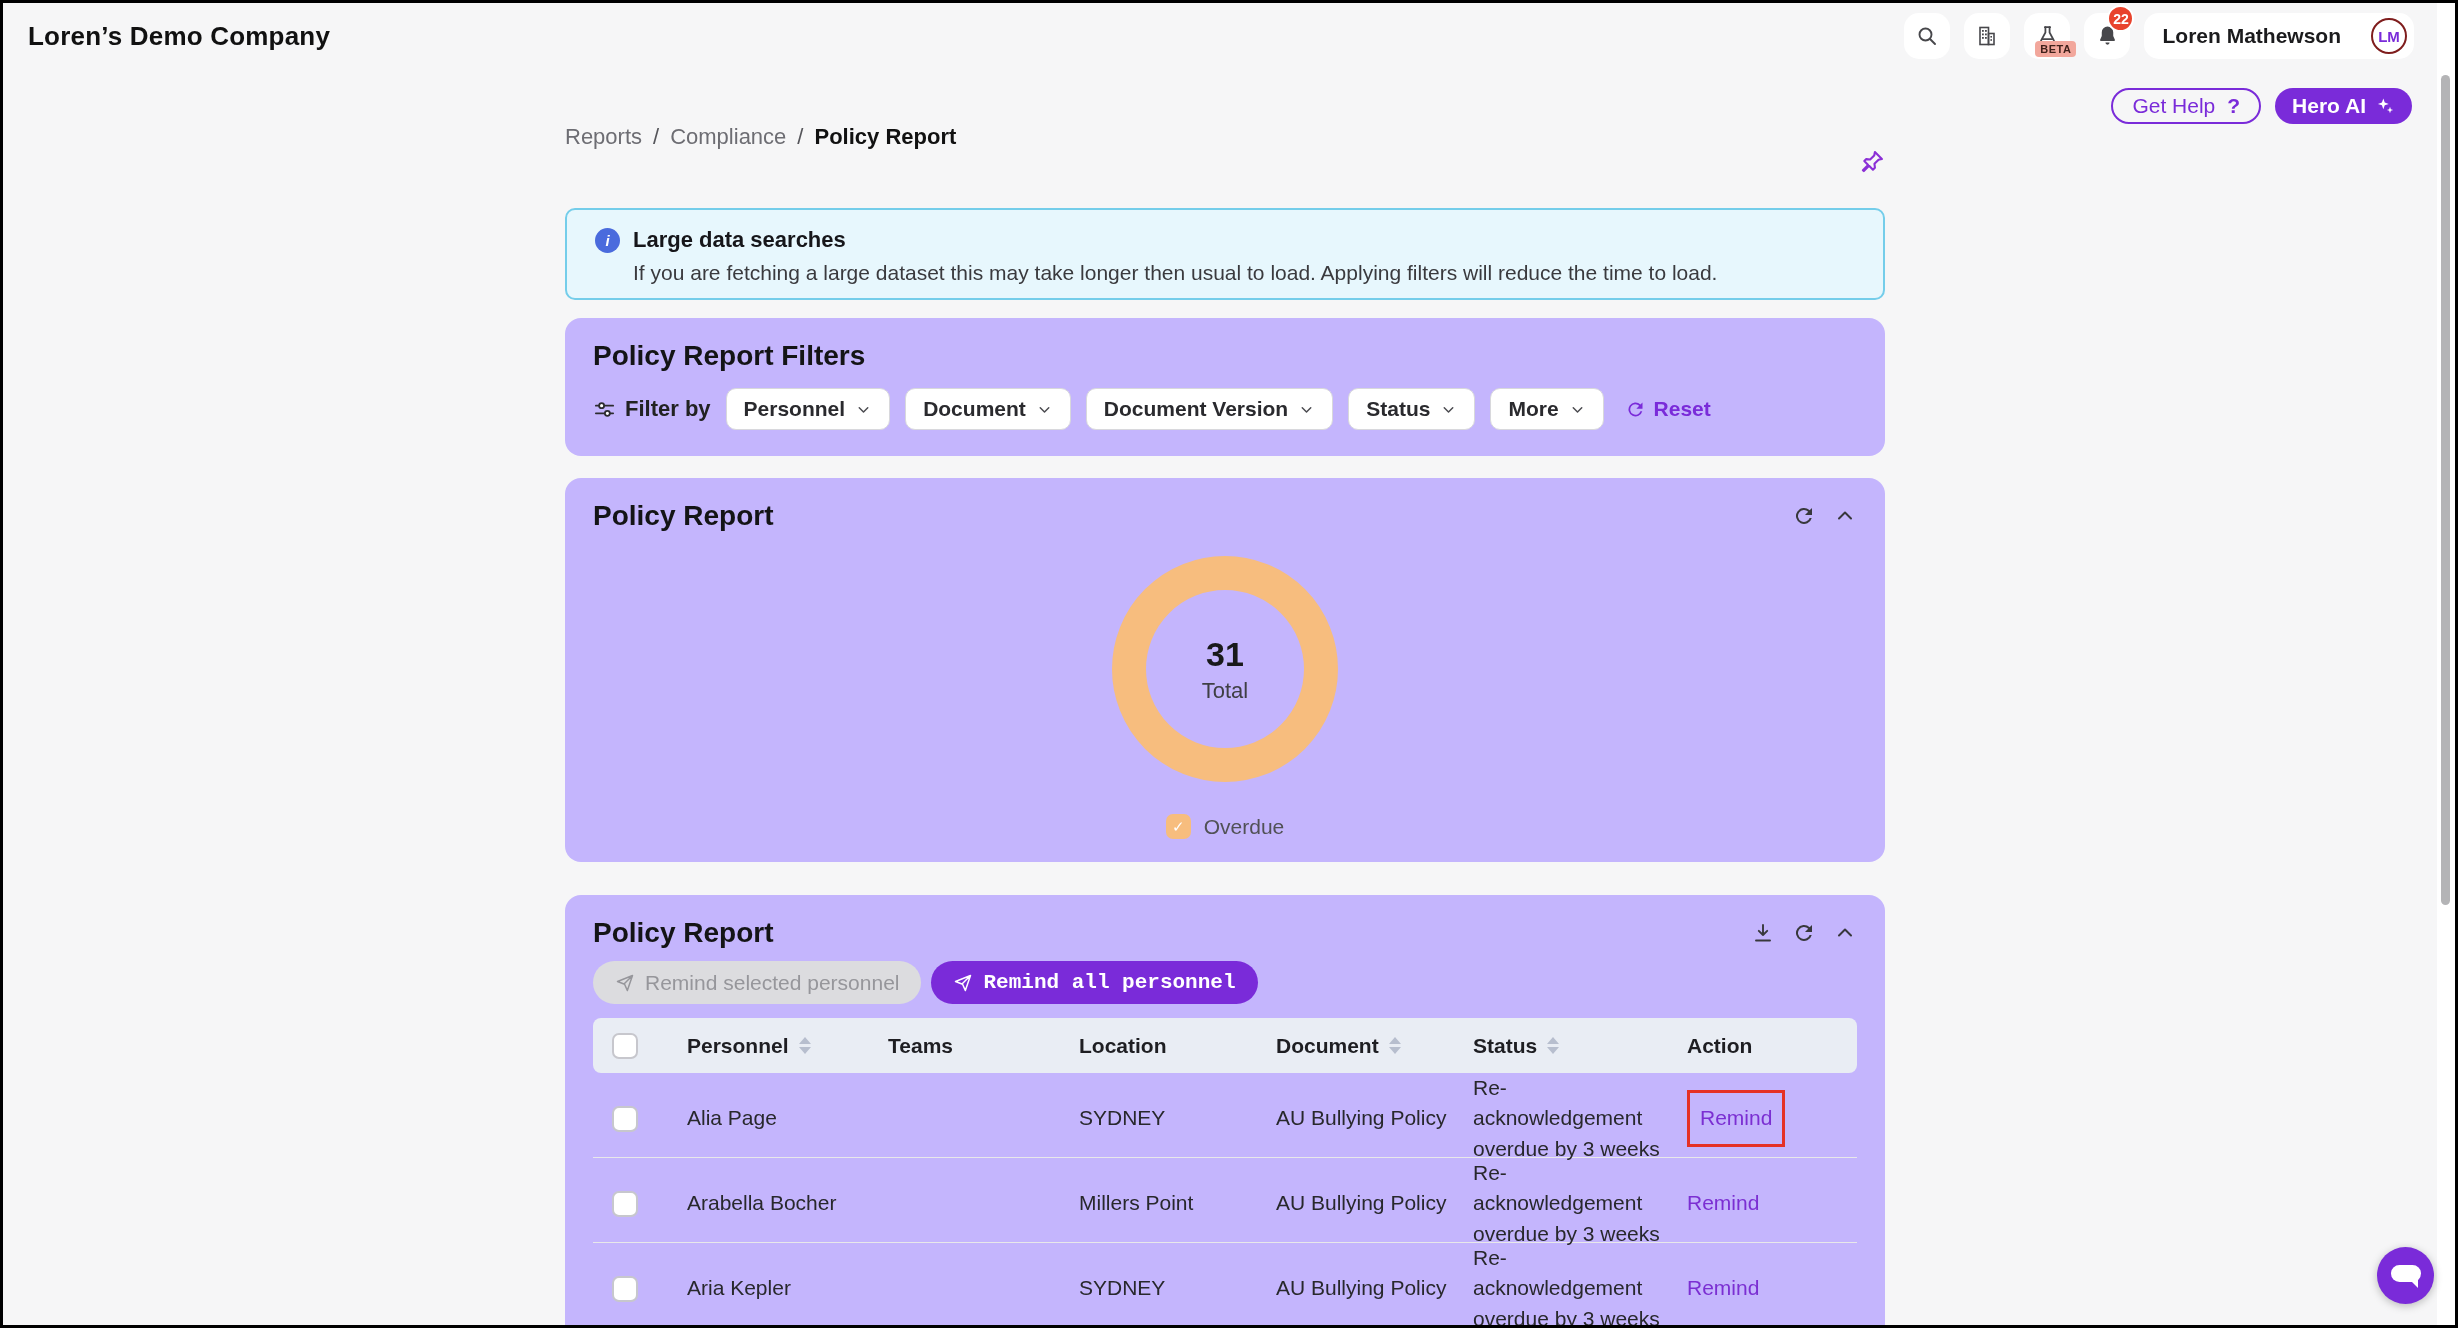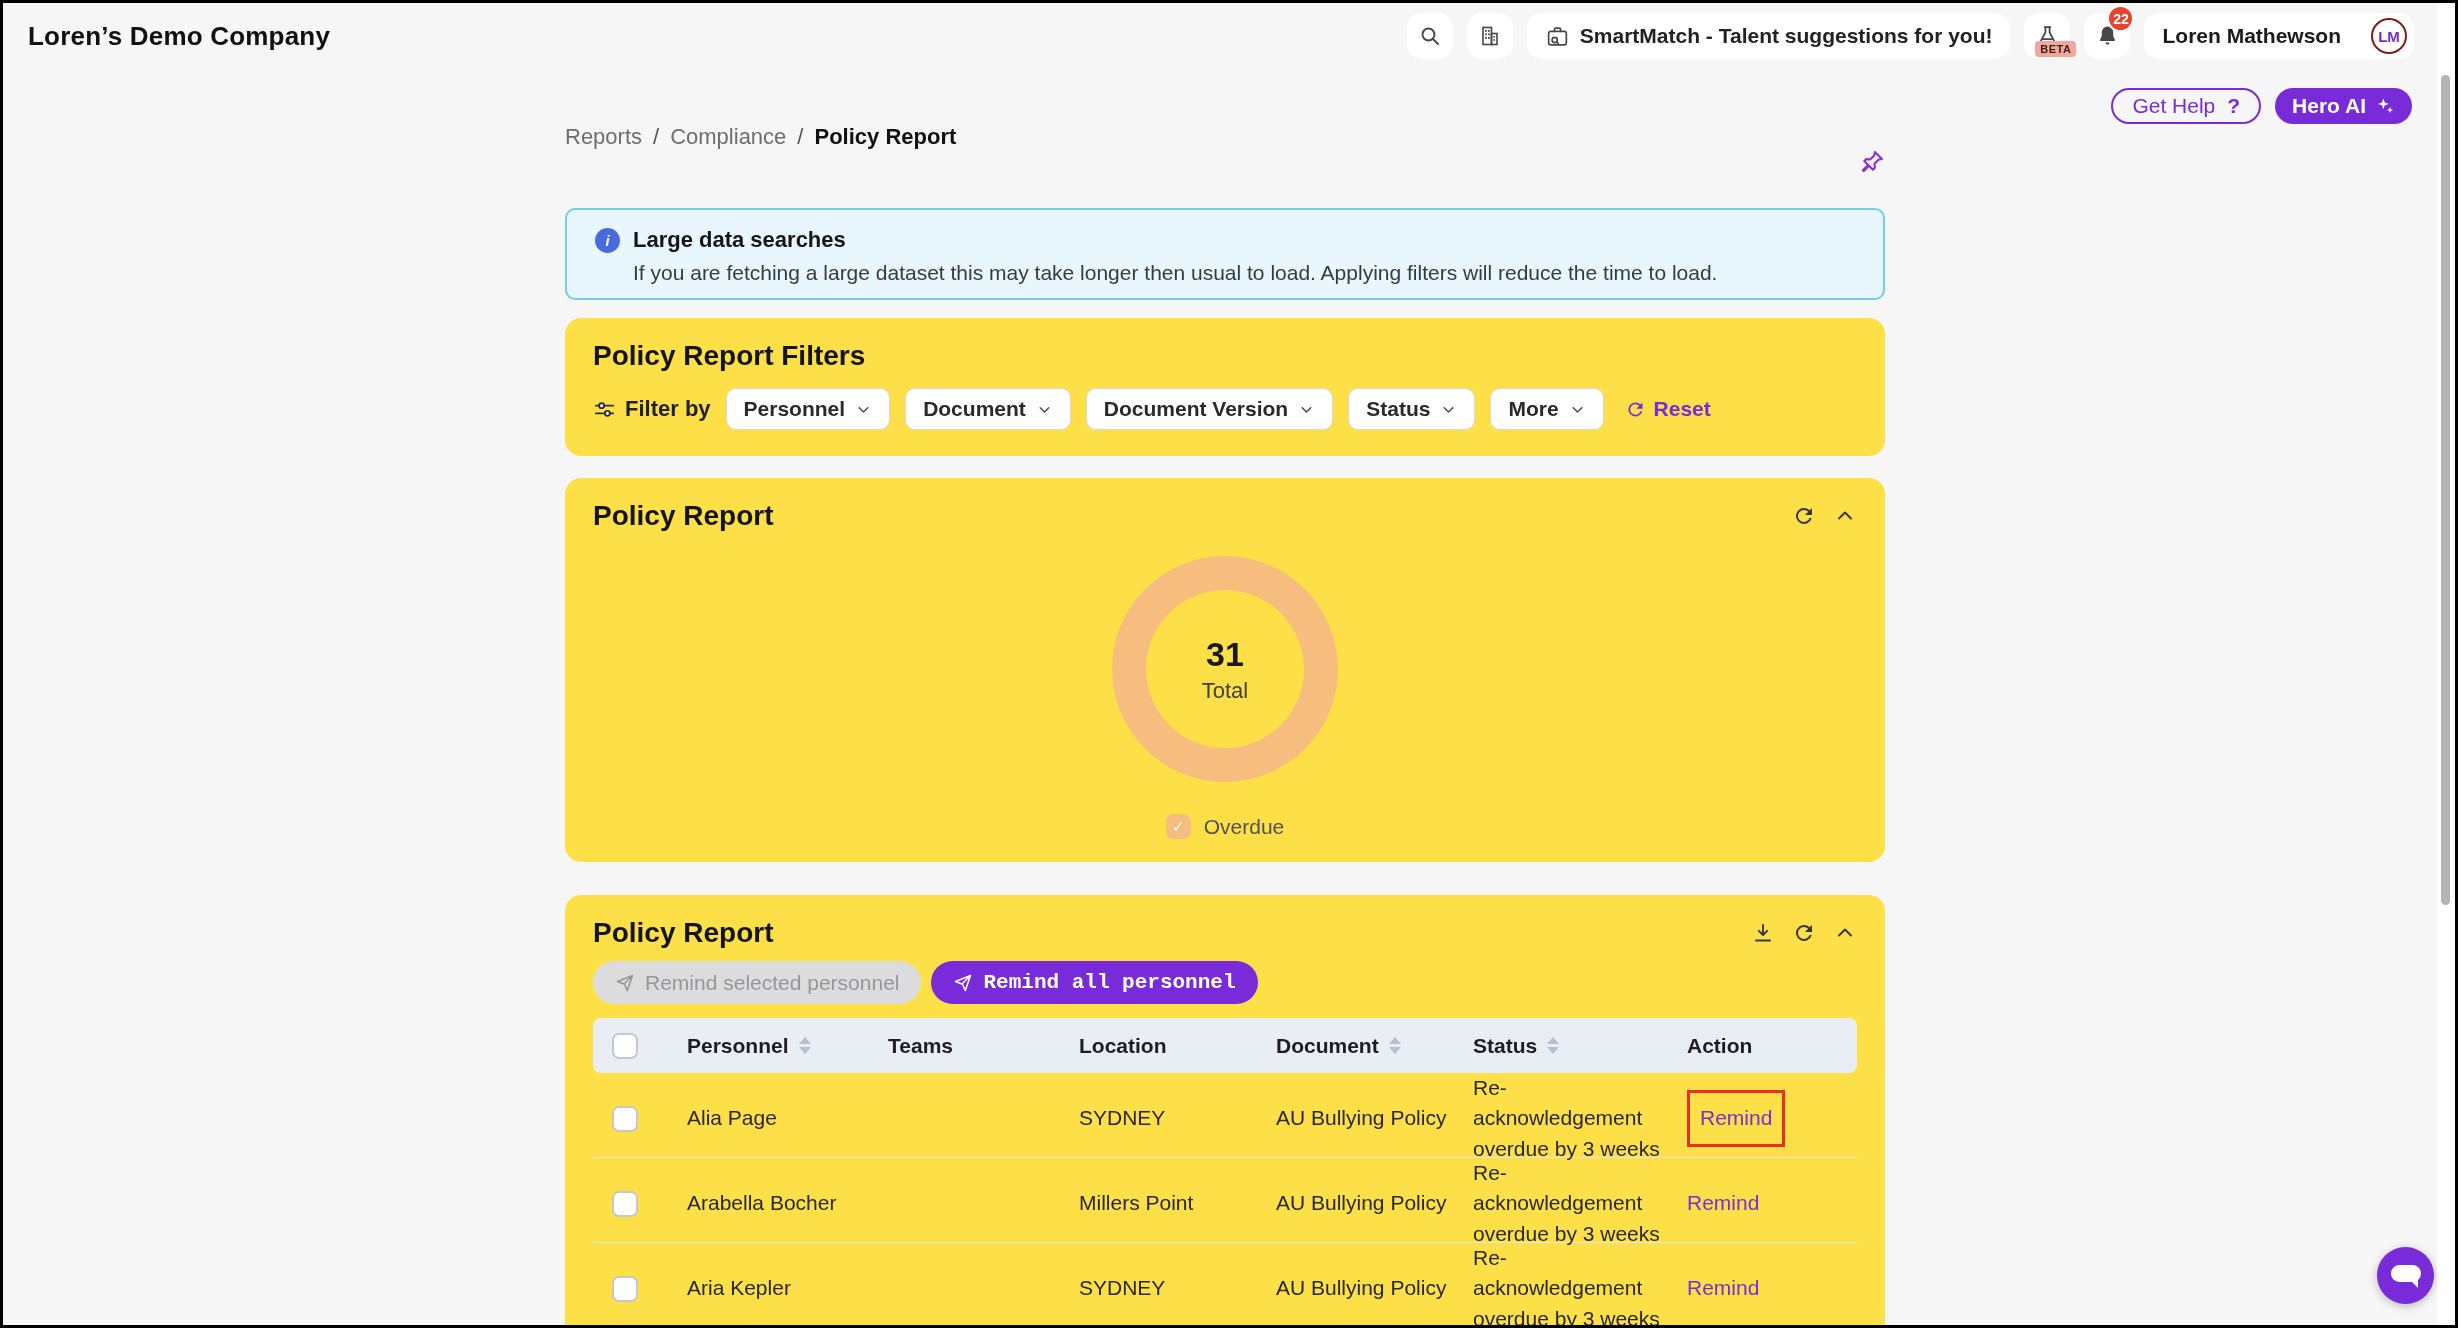--- a/index.html
+++ b/index.html
@@ -53,21 +53,21 @@
   
   .banner { position:absolute; left:565px; top:208px; width:1320px; height:92px;
     background:#e7f7fd; border:2px solid #74cdea; border-radius:10px; padding:17px 28px; }
   .banner-row { display:flex; align-items:center; gap:13px; }
   .info-icon { width:25px; height:25px; border-radius:50%; background:#4a6bdd; color:#fff;
     font-size:15px; font-weight:700; display:flex; align-items:center; justify-content:center; font-style:italic; }
   .banner-title { font-size:22px; font-weight:700; color:#16161a; }
   .banner-message { margin:8px 0 0 38px; font-size:21px; color:#3a3a3e; }
 
   
-  .card { position:absolute; left:565px; width:1320px; background:#fde047; border-radius:16px; padding:22px 28px; }
+  .card { position:absolute; left:565px; width:1320px; background:#c4b5fd; border-radius:16px; padding:22px 28px; }
   .card-header { display:flex; align-items:flex-start; justify-content:space-between; }
   .card-title { font-size:28px; font-weight:700; color:#141416; line-height:32px; }
   .card-icons { display:flex; gap:17px; color:#38383c; margin-top:4px; }
   .card-icons .cicon { cursor:pointer; display:flex; }
 
   .filters-card { top:318px; height:138px; }
   .filter-row { display:flex; align-items:center; gap:15px; margin-top:16px; }
   .filter-by { display:flex; align-items:center; gap:9px; font-size:22px; font-weight:700; color:#222; }
   .dropdown { height:42px; background:#fff; border:1px solid #d8d8dc; border-radius:10px;
     display:flex; align-items:center; gap:10px; padding:0 17px; cursor:pointer; }
@@ -148,31 +148,20 @@
             <rect x="7" y="9.5" width="1.8" height="1.8"></rect>
               <rect x="10" y="9.5" width="1.8" height="1.8"></rect>
             <rect x="7" y="13" width="1.8" height="1.8"></rect>
               <rect x="10" y="13" width="1.8" height="1.8"></rect>
             <rect x="15.4" y="12" width="1.6" height="1.6"></rect>
               <rect x="15.4" y="15.2" width="1.6" height="1.6"></rect>
           </g>
         </svg>
       </span>
     </div>
-    <div class="pill-btn">
-      <span style="color:#47474b;">
-        <svg width="25" height="25" viewBox="0 0 24 24" fill="none" stroke="currentColor" stroke-width="1.6" stroke-linecap="round">
-          <rect x="3.5" y="7" width="17" height="13" rx="2"></rect>
-          <path d="M9 7V5.5A1.5 1.5 0 0 1 10.5 4h3A1.5 1.5 0 0 1 15 5.5V7"></path>
-          <circle cx="9.3" cy="15.3" r="2.5"></circle>
-            <line x1="11.2" y1="17.2" x2="12.8" y2="18.8"></line>
-        </svg>
-      </span>
-      <span class="label">SmartMatch - Talent suggestions for you!</span>
-    </div>
     <div class="icon-btn">
       <span>
         <svg width="25" height="25" viewBox="0 0 24 24" fill="none" stroke="currentColor" stroke-width="1.7" stroke-linecap="round" stroke-linejoin="round">
           <path d="M9.5 3h5"></path>
             <path d="M10 3v5.2L5.8 15.9a3 3 0 0 0 2.7 4.4h7a3 3 0 0 0 2.7-4.4L14 8.2V3"></path>
           <path d="M7.4 14.5h9.2"></path>
         </svg>
       </span>
       <span class="beta-badge">BETA</span>
     </div>

